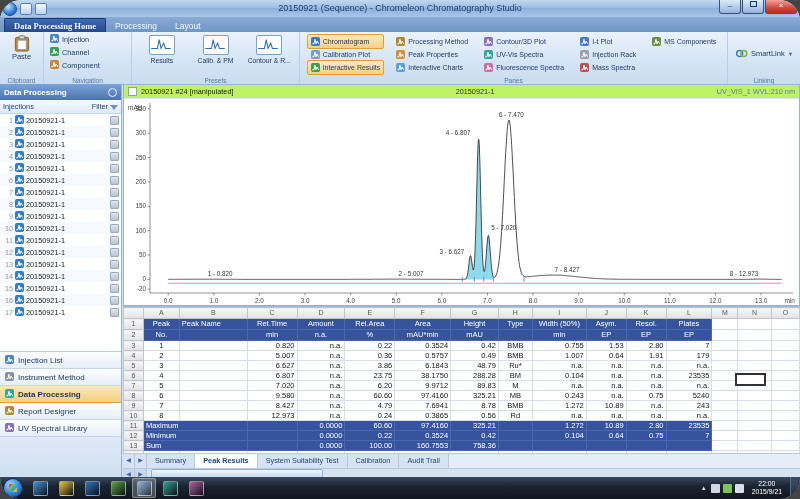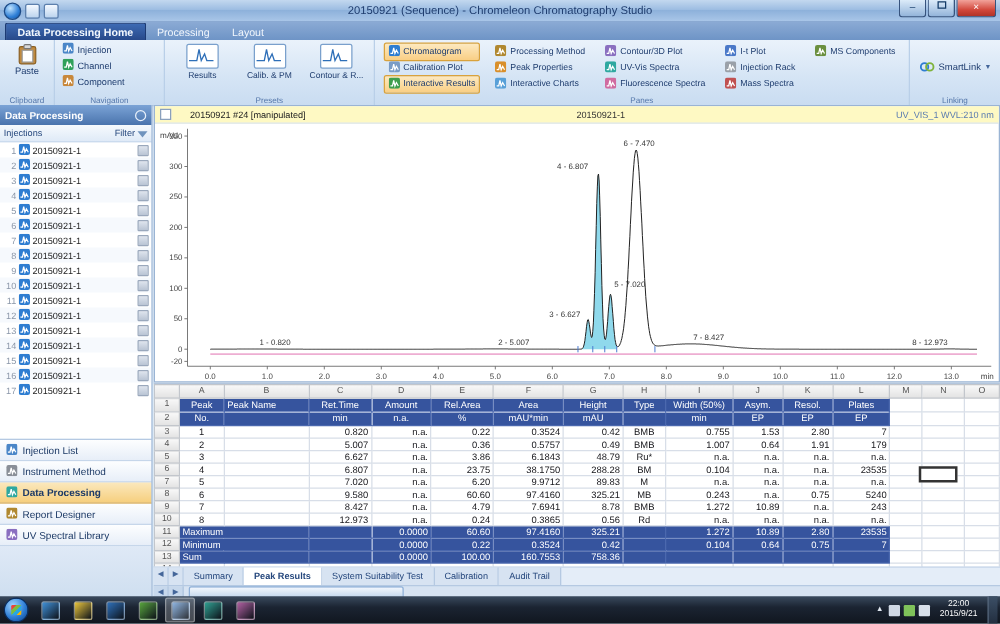--- a/index.html
+++ b/index.html
@@ -1,36 +1,36 @@
 <!DOCTYPE html>
 <html><head>
 <meta charset="utf-8">
 <style>
   html,body{margin:0;padding:0;background:#444;}
   #screen{position:relative;width:800px;height:499px;overflow:hidden;
-    font-family:"Liberation Sans",sans-serif;background:#cfe0f2;-webkit-font-smoothing:antialiased;}
+    font-family:"Liberation Sans",sans-serif;background:#cfe0f2;border-radius:21px;-webkit-font-smoothing:antialiased;}
   
   .titlebar{position:absolute;top:0;left:0;right:0;height:17px;
     background:linear-gradient(#c3d8ef,#9dbde2 45%,#8cb0da 46%,#a9c6e8);
     border-bottom:1px solid #6f93bd;}
   .title-text{position:absolute;left:0;right:0;top:3px;text-align:center;font-size:9px;color:#1e3c6e;}
   .qat{position:absolute;left:3px;top:2px;display:flex;gap:3px;align-items:center;}
   .orb{width:12px;height:12px;border-radius:50%;background:radial-gradient(circle at 35% 30%,#bfe3ff,#2f7fd6 60%,#0c4ea0);border:1px solid #1c4a86;}
   .qicon{width:10px;height:10px;border-radius:2px;border:1px solid #5d80ad;background:linear-gradient(#f4f9ff,#bcd4ee);}
   .winbtns{position:absolute;right:3px;top:0;display:flex;}
   .wbtn{width:20px;height:13px;border:1px solid #37537d;border-top:none;border-radius:0 0 3px 3px;
     background:linear-gradient(#dcebf9,#93b4da);color:#123a66;font-size:8px;line-height:11px;text-align:center;margin-left:1px;}
   .wbtn.close{width:30px;background:linear-gradient(#f2a29a,#d2483c 60%,#b03226);color:#fff;}
   .maxglyph{display:inline-block;width:5px;height:4px;border:1px solid #123a66;margin-bottom:1px;}
   
   .tabrow{position:absolute;top:17px;left:0;right:0;height:15px;display:flex;align-items:flex-end;
     background:linear-gradient(#8cabd5,#6e94c6);padding-left:4px;}
   .ribbon-tab{font-size:8.5px;color:#f2f7fd;padding:2px 9px 1px;white-space:nowrap;}
   .ribbon-tab.active{background:linear-gradient(#3e6bb4,#27498a);border:1px solid #1c3a73;border-bottom:none;
-    border-radius:2px 2px 0 0;font-weight:bold;}
+    border-radius:2px 2px 0 0;font-weight:bold;font-family:Liberation Serif, serif;}
   
   .ribbon{position:absolute;top:32px;left:0;right:0;height:52px;display:flex;
     background:linear-gradient(#eaf2fb,#d6e5f5 55%,#c9dcf1);border-bottom:1px solid #8fb0d8;}
   .rgroup{position:relative;height:100%;border-right:1px solid #b9cfe8;box-sizing:border-box;flex:none;}
   .rgroup-label{position:absolute;bottom:0;left:0;right:0;text-align:center;font-size:6.5px;color:#5577aa;}
   .rgroup-body{height:41px;display:flex;padding:2px 4px 0;box-sizing:border-box;}
   .paste-btn{width:34px;display:flex;flex-direction:column;align-items:center;font-size:7.5px;color:#1e3c6e;
     border:1px solid transparent;border-radius:2px;}
   .navcol{display:flex;flex-direction:column;justify-content:flex-start;gap:2px;}
   .nav-btn{display:flex;align-items:center;gap:3px;font-size:7.3px;color:#1e3c6e;padding:0 2px;height:11px;}
@@ -60,22 +60,22 @@
   .inj-name{flex:1;}
   .inj-state{width:7px;height:7px;border-radius:1px;background:linear-gradient(#dfe5ee,#b9c4d4);border:1px solid #9aa8bc;flex:none;}
   .sidebar-nav{flex:none;border-top:1px solid #b5c9e2;}
   .snav-item{height:16px;display:flex;align-items:center;gap:4px;font-size:8px;color:#1d3a66;
     background:linear-gradient(#fdfeff,#e7eef8);border-bottom:1px solid #c6d6ea;padding-left:5px;}
   .snav-item.active{background:linear-gradient(#fbe8bd,#f6cf7e);border-bottom-color:#d9a23c;font-weight:bold;}
   .sidebar-footer{height:40px;flex:none;background:linear-gradient(#dfe9f6,#cfdff0);}
   
   .main{position:absolute;top:84px;left:123px;right:0;bottom:22px;background:#dfeaf7;display:flex;flex-direction:column;}
   .chrom-panel{height:222px;flex:none;position:relative;background:#fff;border:1px solid #9ab4d4;box-sizing:border-box;margin:0;}
-  .chrom-header{height:13px;display:flex;align-items:center;font-size:7.3px;background:#fef9c3;
-    border-bottom:1px solid #dce6f2;color:#222;gap:15px;padding:0 4px;}
+  .chrom-header{height:13px;display:flex;align-items:center;font-size:7.3px;background:#bef264;
+    border-bottom:1px solid #dce6f2;color:#222;gap:4px;padding:0 4px;}
   .chk{width:7px;height:7px;border:1px solid #8aa0bc;background:#fff;flex:none;}
   .chrom-header .mid{flex:1;text-align:center;color:#333;}
   .chrom-header .right{color:#5a7bb0;}
   #chrom-svg{display:block;}
   
   .table-panel{height:146px;flex:none;position:relative;background:#fff;overflow:hidden;border-top:1px solid #9ab4d4;}
   .grid-table{border-collapse:collapse;table-layout:fixed;font-size:7.5px;}
   .grid-table td{border:1px solid #d8dee8;padding:0 2px;overflow:hidden;white-space:nowrap;height:9px;line-height:9px;box-sizing:border-box;}
   .rowhdr,.colhdr{background:linear-gradient(#f8f8f8,#e2e2e2);color:#555;text-align:center;font-size:7px;border-color:#c2c6cc !important;}
   .letters-row td{height:10px;line-height:10px;}

